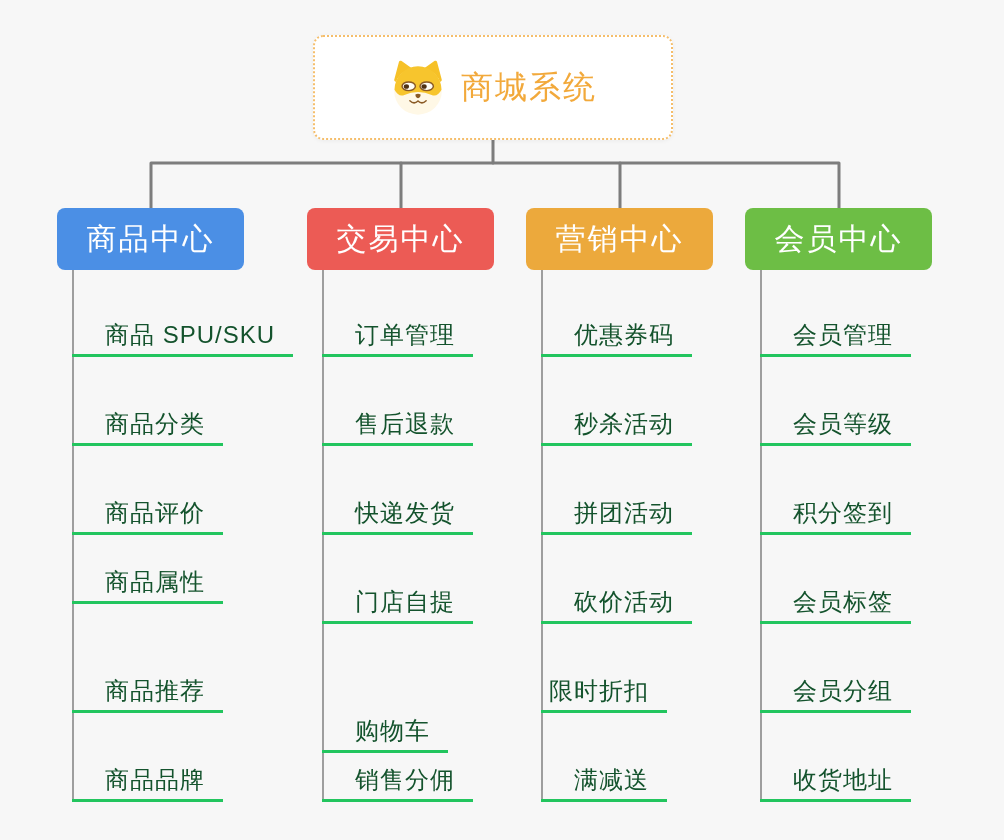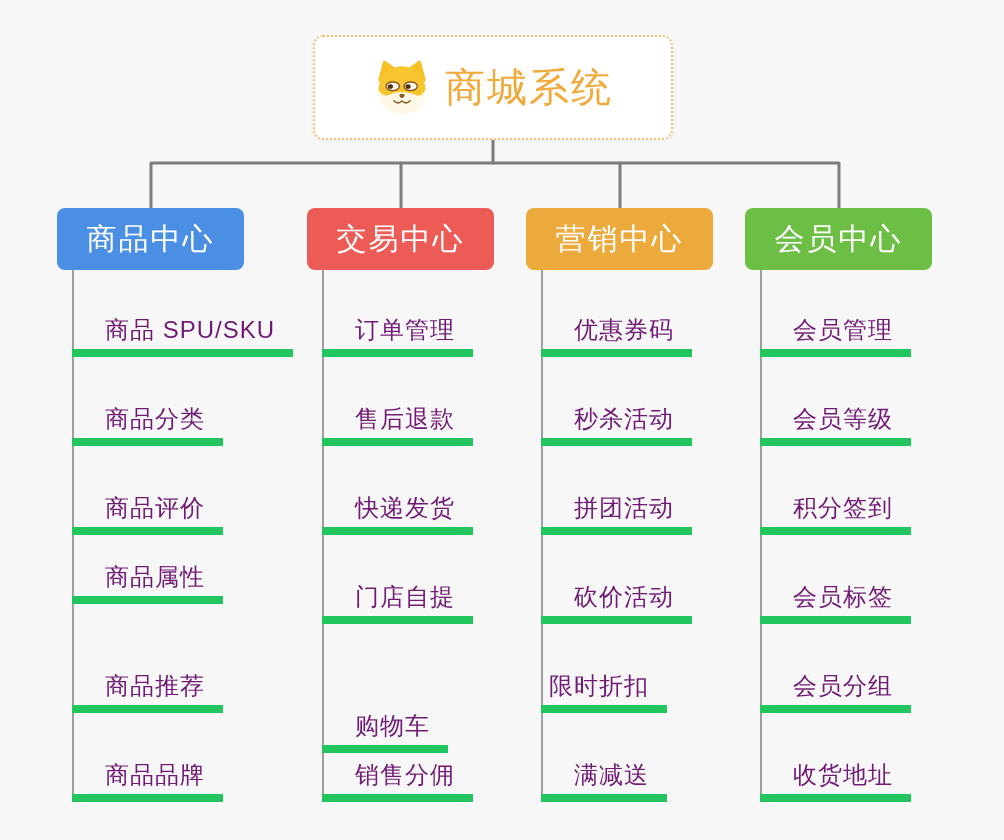--- a/index.html
+++ b/index.html
@@ -32,21 +32,21 @@
     border: 2px dotted #f5be6b;
     border-radius: 10px;
     box-shadow: 0 1px 4px rgba(0,0,0,0.05);
     display: flex;
     align-items: center;
     justify-content: center;
     gap: 14px;
     cursor: default;
   }
   .root-node .root-title {
-    font-size: 40px;
+    font-size: 32px;
     font-weight: 500;
     color: #f2a93b;
     letter-spacing: 2px;
     white-space: nowrap;
   }
   .root-node .dog-icon svg {
     display: block;
   }
   
   .column {
@@ -79,26 +79,26 @@
     height: 532px;
     background: #9e9e9e;
   }
   .item {
     position: absolute;
     left: 15px;
     height: 42px;
     box-sizing: border-box;
     width: max-content;
     padding: 0 18px 3px 33px;
-    border-bottom: 8px solid #22c55e;
+    border-bottom: 3px solid #22c55e;
     display: flex;
     align-items: flex-end;
     font-size: 24px;
     letter-spacing: 1px;
-    color: #701a75;
+    color: #14532d;
     white-space: nowrap;
     cursor: pointer;
   }
 </style>
 </head>
 <body>
 
 <div id="stage">
 
   <svg id="connectors" width="1004" height="840" viewBox="0 0 1004 840">

